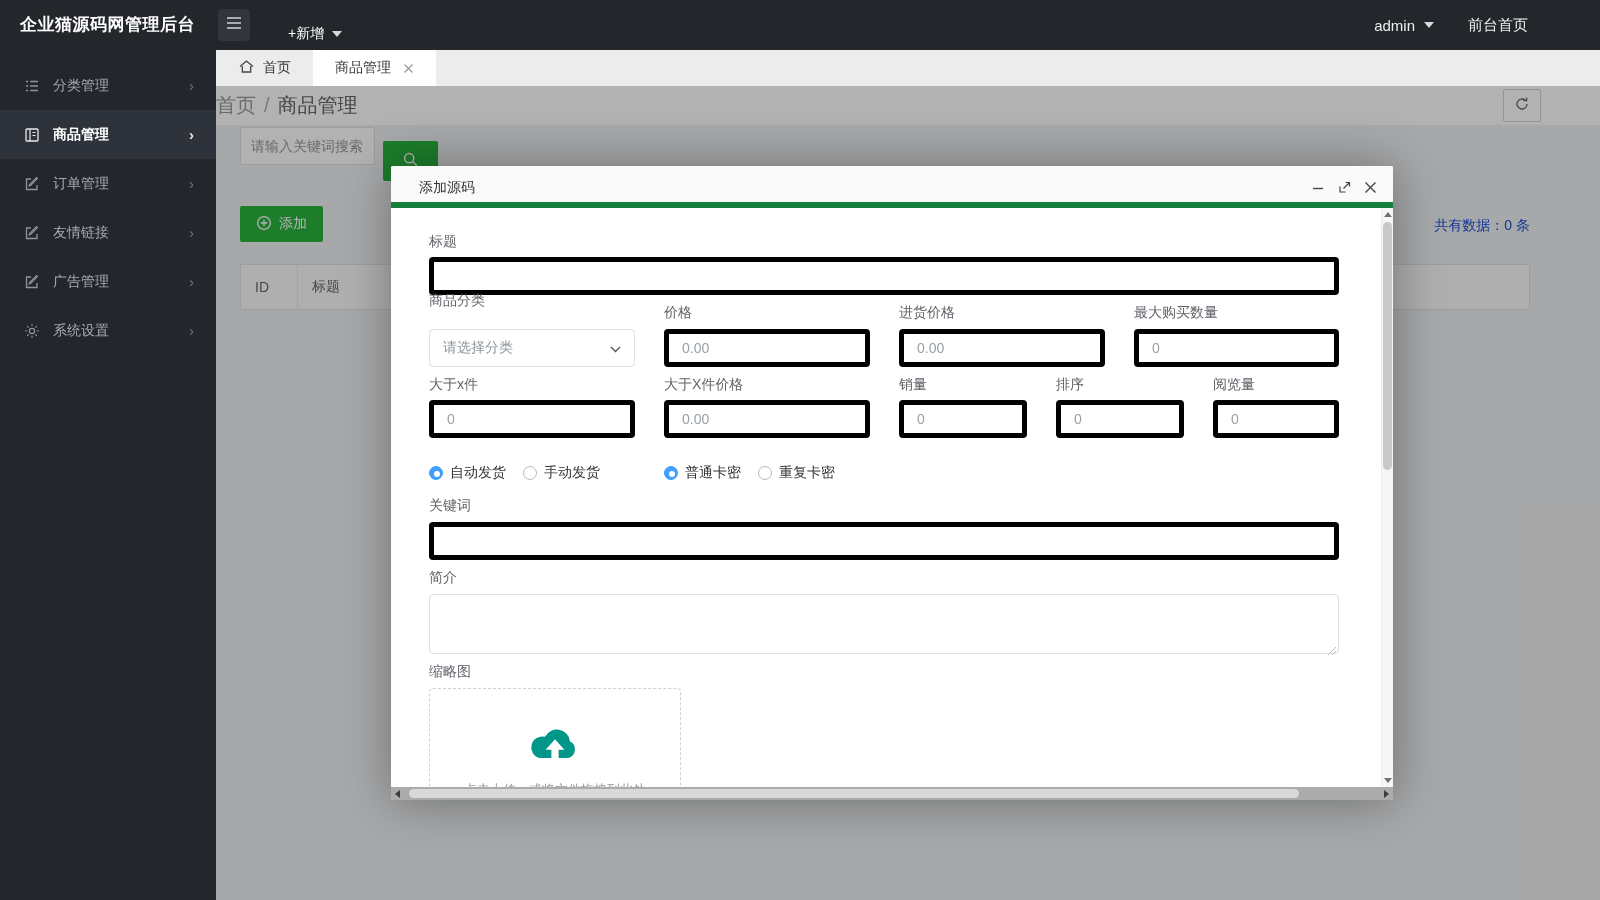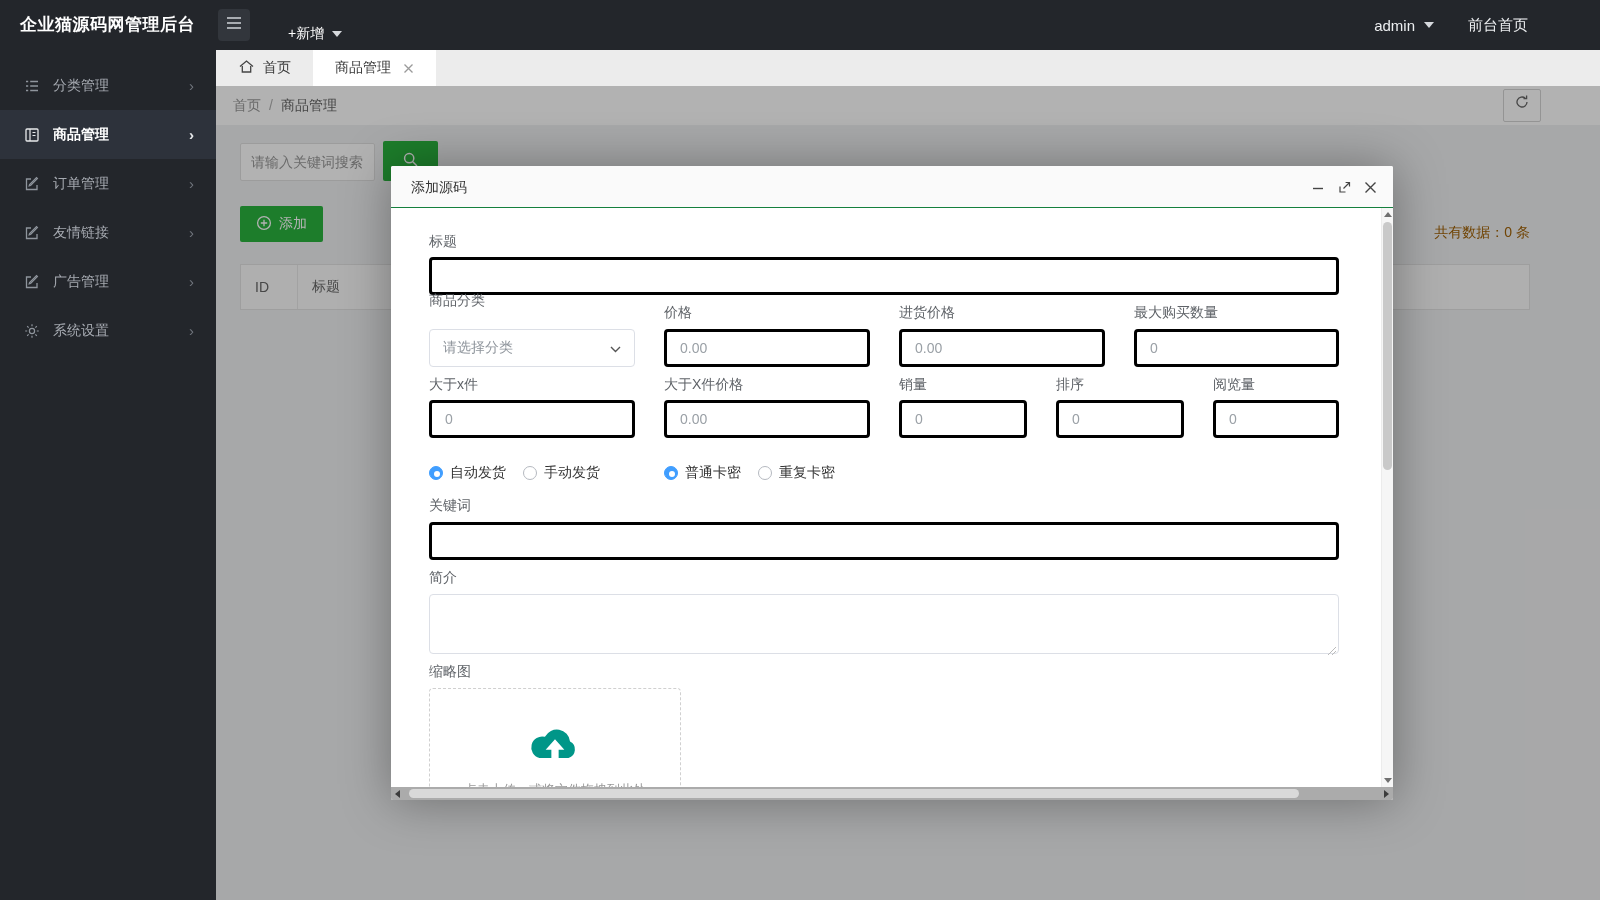--- a/index.html
+++ b/index.html
@@ -27,45 +27,45 @@
   .side-item.active .chev { color:#e6e8ea; font-weight:bold; }
 
   
   .tabbar { position:absolute; left:216px; top:50px; width:1384px; height:36px; background:#ececec; z-index:15; display:flex; }
   .tab { height:36px; display:flex; align-items:center; padding:0 22px; font-size:14px; color:#3a3a3a; gap:8px; cursor:pointer; }
   .tab.active { background:#ffffff; }
   .tab .tclose { color:#9a9a9a; font-size:15px; line-height:1; margin-left:4px; cursor:pointer; }
 
   
   .content { position:absolute; left:216px; top:86px; width:1384px; height:814px; background:#f0f1f2; z-index:1; }
-  .crumbrow { position:absolute; left:0; top:0; width:1384px; height:39px; background:#fff; line-height:39px; padding-left:17px; font-size:14px; color:#999; }
+  .crumbrow { position:absolute; left:0; top:0; width:1384px; height:39px; background:#fff; line-height:39px; font-size:20px; color:#999; }
   .crumbrow .cur { color:#666; }
   .crumb-sep { margin:0 8px; color:#b0b0b0; }
   .refresh-btn { position:absolute; right:59px; top:3px; width:38px; height:33px; background:#fff; border:1px solid #d4d4d4; border-radius:2px; display:flex; align-items:center; justify-content:center; cursor:pointer; }
-  .search-input { position:absolute; left:24px; top:57px; width:135px; height:38px; background:#fff; border:1px solid #e0e0e0; border-radius:2px; padding:0 10px; font-size:14px; color:#333; font-family:inherit; }
+  .search-input { position:absolute; left:24px; top:41px; width:135px; height:38px; background:#fff; border:1px solid #e0e0e0; border-radius:2px; padding:0 10px; font-size:14px; color:#333; font-family:inherit; }
   .search-input::placeholder { color:#999; }
   .search-btn { position:absolute; left:167px; top:55px; width:55px; height:40px; background:#2ab33e; border:none; border-radius:2px; display:flex; align-items:center; justify-content:center; cursor:pointer; }
   .add-btn { position:absolute; left:24px; top:120px; height:36px; padding:0 16px; background:#2ab33e; border:none; border-radius:2px; color:#fff; font-size:14px; display:flex; align-items:center; gap:7px; cursor:pointer; font-family:inherit; }
-  .total-text { position:absolute; right:70px; top:138px; font-size:14px; color:#a16207; }
+  .total-text { position:absolute; right:70px; top:131px; font-size:14px; color:#1d4ed8; }
   .thead { position:absolute; left:24px; top:178px; width:1290px; height:46px; display:flex; background:#fbfbfb; border:1px solid #e2e2e2; }
   .th { display:flex; align-items:center; padding-left:14px; font-size:14px; color:#666; }
   .th-id { width:56px; }
   .th-title { flex:1; border-left:1px solid #e8e8e8; }
 
   .shade { position:absolute; left:216px; top:86px; width:1384px; height:814px; background:rgba(0,0,0,0.30); z-index:5; }
 
   
   .modal { position:absolute; left:391px; top:166px; width:1002px; height:634px; background:#fff; border-radius:2px; z-index:10; box-shadow:1px 1px 50px rgba(0,0,0,.35); }
-  .m-title { position:absolute; left:0; top:0; width:100%; height:42px; background:#fafafa; border-bottom:1px solid #15803d; border-radius:2px 2px 0 0; line-height:42px; padding-left:20px; font-size:14px; color:#333; cursor:move; }
+  .m-title { position:absolute; left:0; top:0; width:100%; height:42px; background:#fafafa; border-bottom:6px solid #15803d; border-radius:2px 2px 0 0; line-height:42px; padding-left:28px; font-size:14px; color:#333; cursor:move; }
   .m-controls { position:absolute; right:10px; top:0; height:42px; display:flex; }
   .m-ctl { width:26px; height:42px; display:flex; align-items:center; justify-content:center; cursor:pointer; color:#444; }
 
   .m-body { position:absolute; left:0; top:43px; width:990px; height:578px; overflow:hidden; }
   .f-label { position:absolute; font-size:14px; color:#5f6368; line-height:14px; }
-  .f-input { position:absolute; height:38px; border:3px solid #000000; border-radius:4px; background:#fff; padding:0 13px; font-size:14px; color:#a16207; font-family:inherit; }
+  .f-input { position:absolute; height:38px; border:5px solid #000000; border-radius:4px; background:#fff; padding:0 13px; font-size:14px; color:#a16207; font-family:inherit; }
   .f-input::placeholder { color:#9aa0a6; }
   .f-select { position:absolute; height:38px; border:1px solid #dcdfe6; border-radius:4px; background:#fff; display:flex; align-items:center; padding:0 13px; font-size:14px; color:#8f959c; cursor:pointer; }
   .f-select .sel-arrow { margin-left:auto; }
   .f-textarea { position:absolute; border:1px solid #dcdfe6; border-radius:4px; background:#fff; padding:6px 13px; font-size:14px; color:#606266; resize:none; font-family:inherit; }
   .resize-grip { position:absolute; }
   .radio-group { position:absolute; display:flex; gap:17px; }
   .radio-item { display:flex; align-items:center; gap:7px; cursor:pointer; }
   .radio { width:14px; height:14px; border:1px solid #b5b9c0; border-radius:50%; background:#fff; position:relative; }
   .radio.checked { border-color:#409eff; background:#409eff; }
   .radio.checked::after { content:''; position:absolute; left:4px; top:4px; width:6px; height:6px; border-radius:50%; background:#fff; }

